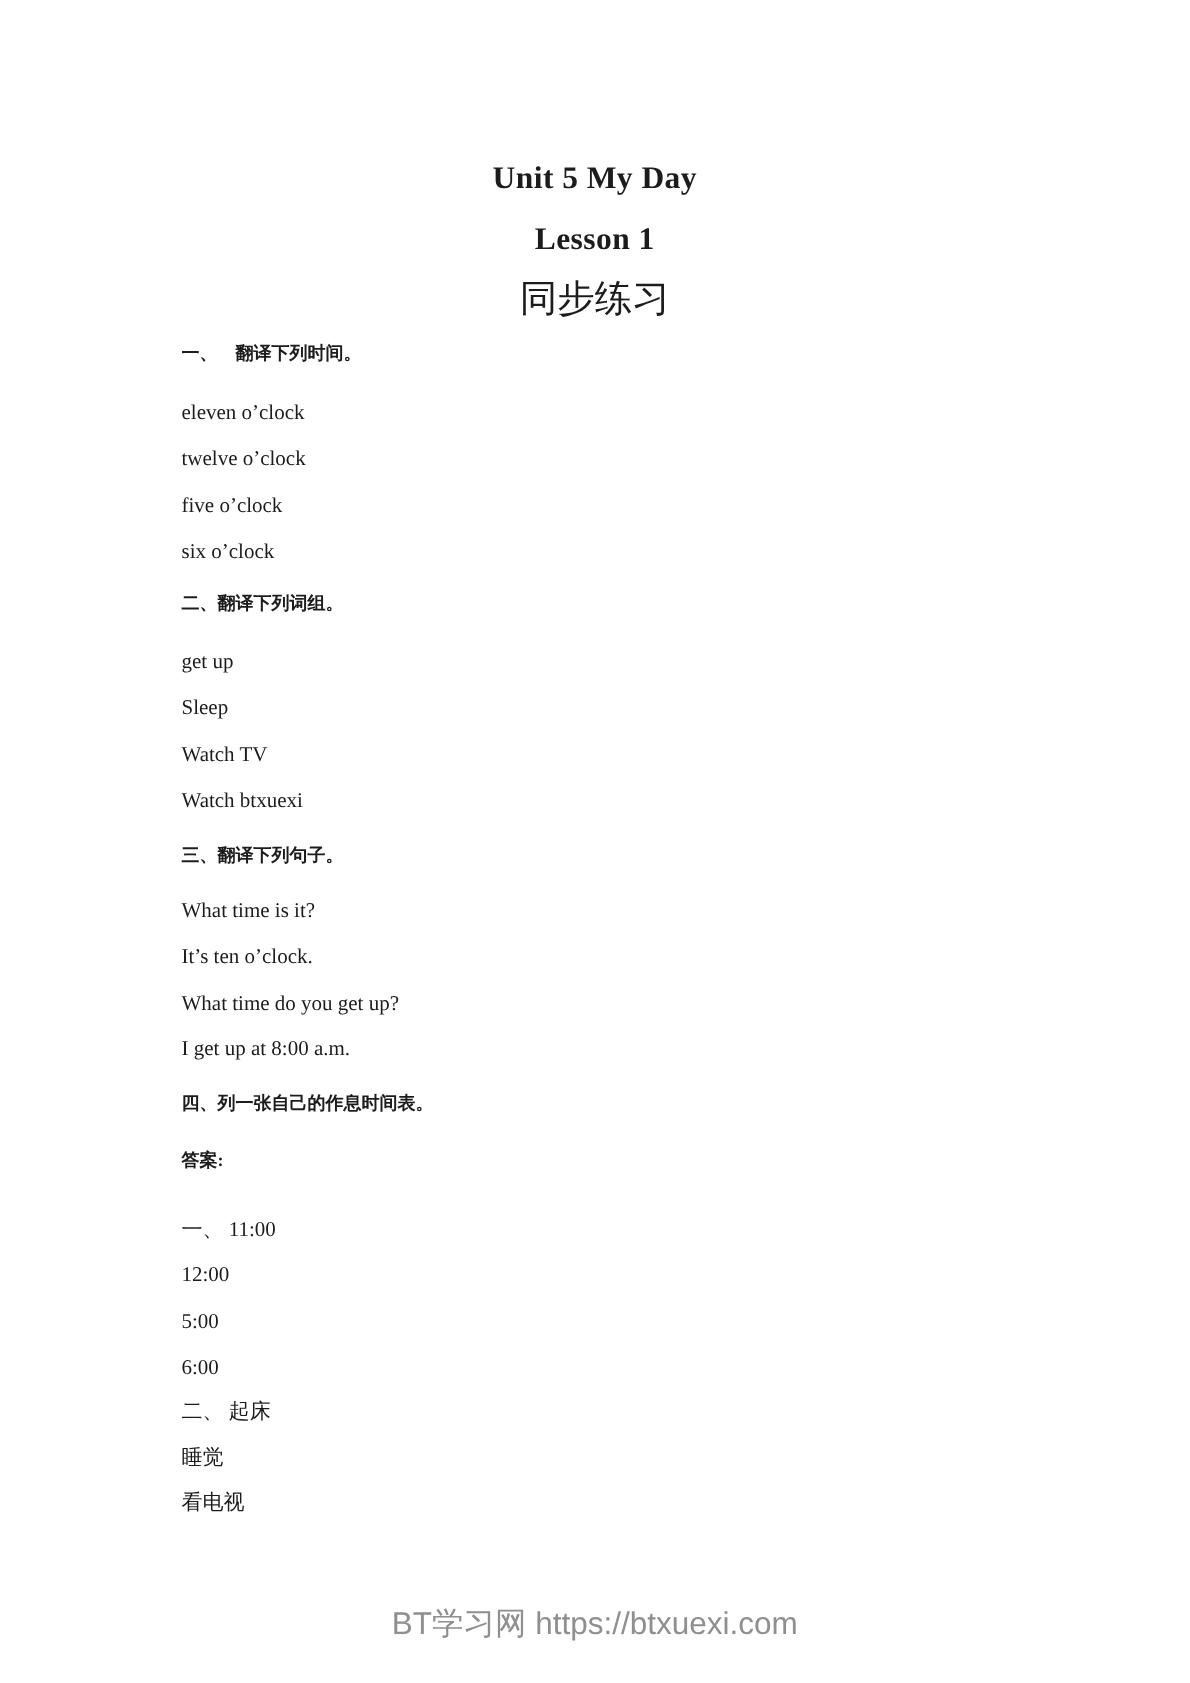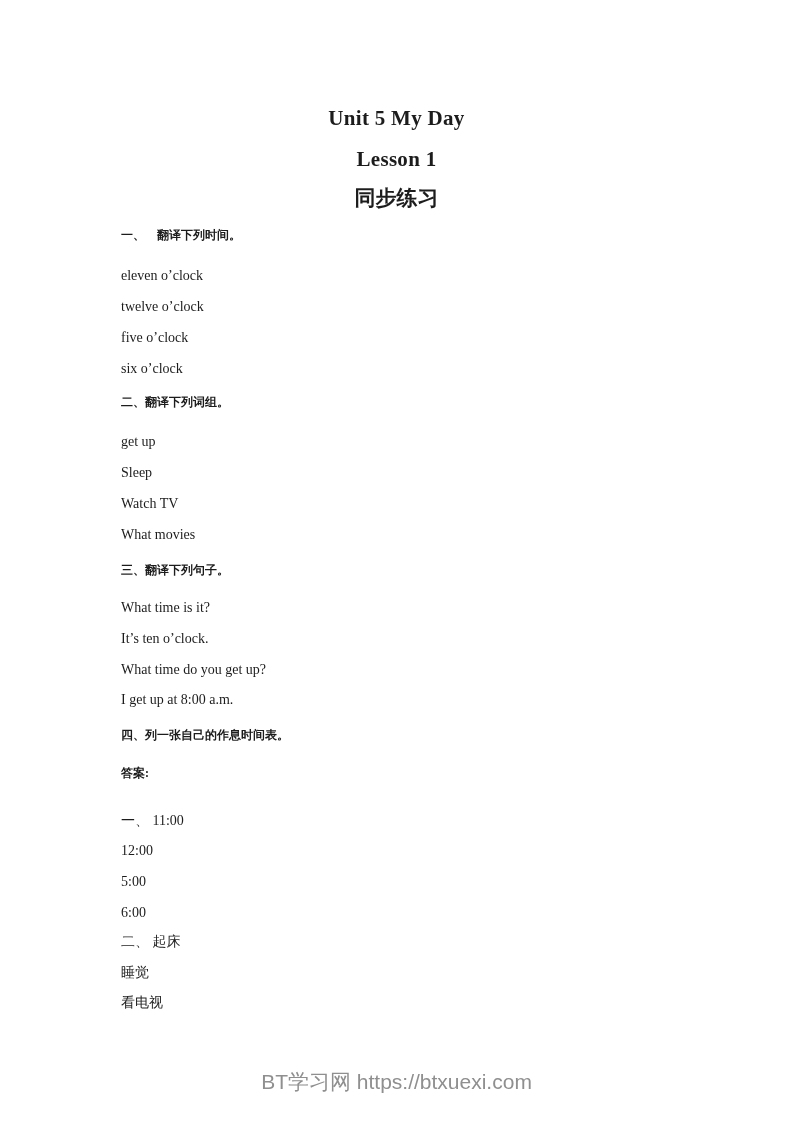--- a/index.html
+++ b/index.html
@@ -26,22 +26,22 @@
     left: 0;
     width: 100%;
     text-align: center;
   }
   .title-en {
     font-size: 21px;
     font-weight: bold;
     letter-spacing: 0.3px;
   }
   .title-cn {
-    font-size: 21px;
-    font-weight: bold;
+    font-size: 25px;
+    font-weight: normal;
   }
   .heading {
     font-size: 12px;
     font-weight: bold;
   }
   .body-line {
     font-size: 14px;
     text-align: right;
   }
   .footer {
@@ -67,21 +67,21 @@
   <div class="line heading" style="top:229px">一、　翻译下列时间。</div>
   <div class="line body-line" style="top:268px">eleven o’clock</div>
   <div class="line body-line" style="top:299px">twelve o’clock</div>
   <div class="line body-line" style="top:330px">five o’clock</div>
   <div class="line body-line" style="top:361px">six o’clock</div>
 
   <div class="line heading" style="top:396px">二、翻译下列词组。</div>
   <div class="line body-line" style="top:434px">get up</div>
   <div class="line body-line" style="top:465px">Sleep</div>
   <div class="line body-line" style="top:496px">Watch TV</div>
-  <div class="line body-line" style="top:527px">What movies</div>
+  <div class="line body-line" style="top:527px">Watch btxuexi</div>
 
   <div class="line heading" style="top:564px">三、翻译下列句子。</div>
   <div class="line body-line" style="top:600px">What time is it?</div>
   <div class="line body-line" style="top:631px">It’s ten o’clock.</div>
   <div class="line body-line" style="top:662px">What time do you get up?</div>
   <div class="line body-line" style="top:692px">I get up at 8:00 a.m.</div>
 
   <div class="line heading" style="top:729px">四、列一张自己的作息时间表。</div>
 
   <div class="line heading" style="top:767px">答案:</div>

